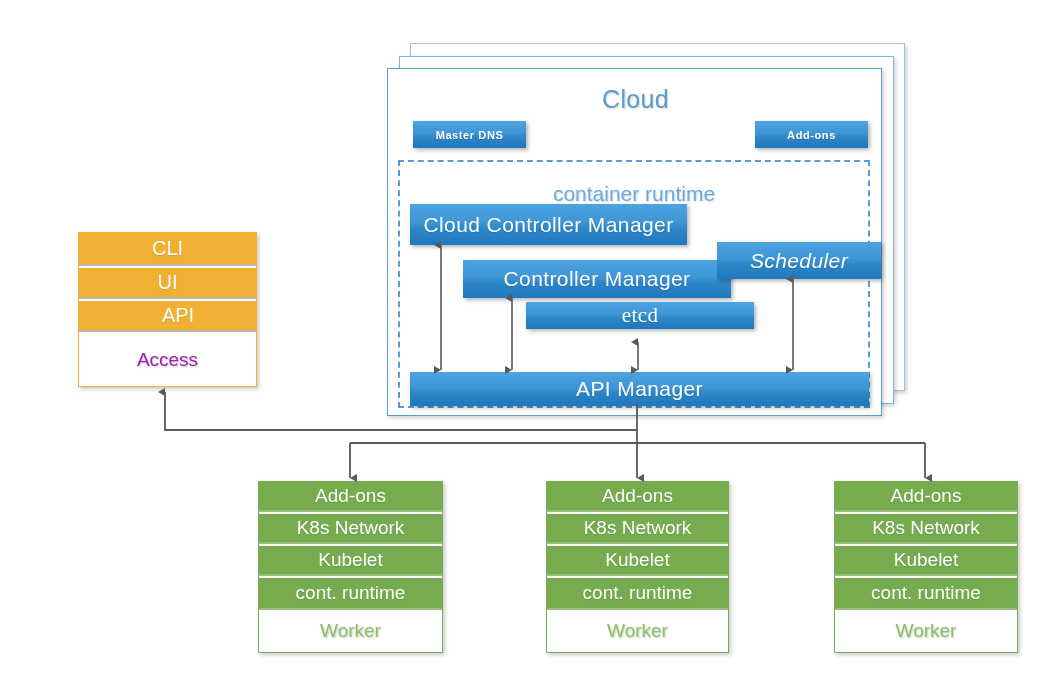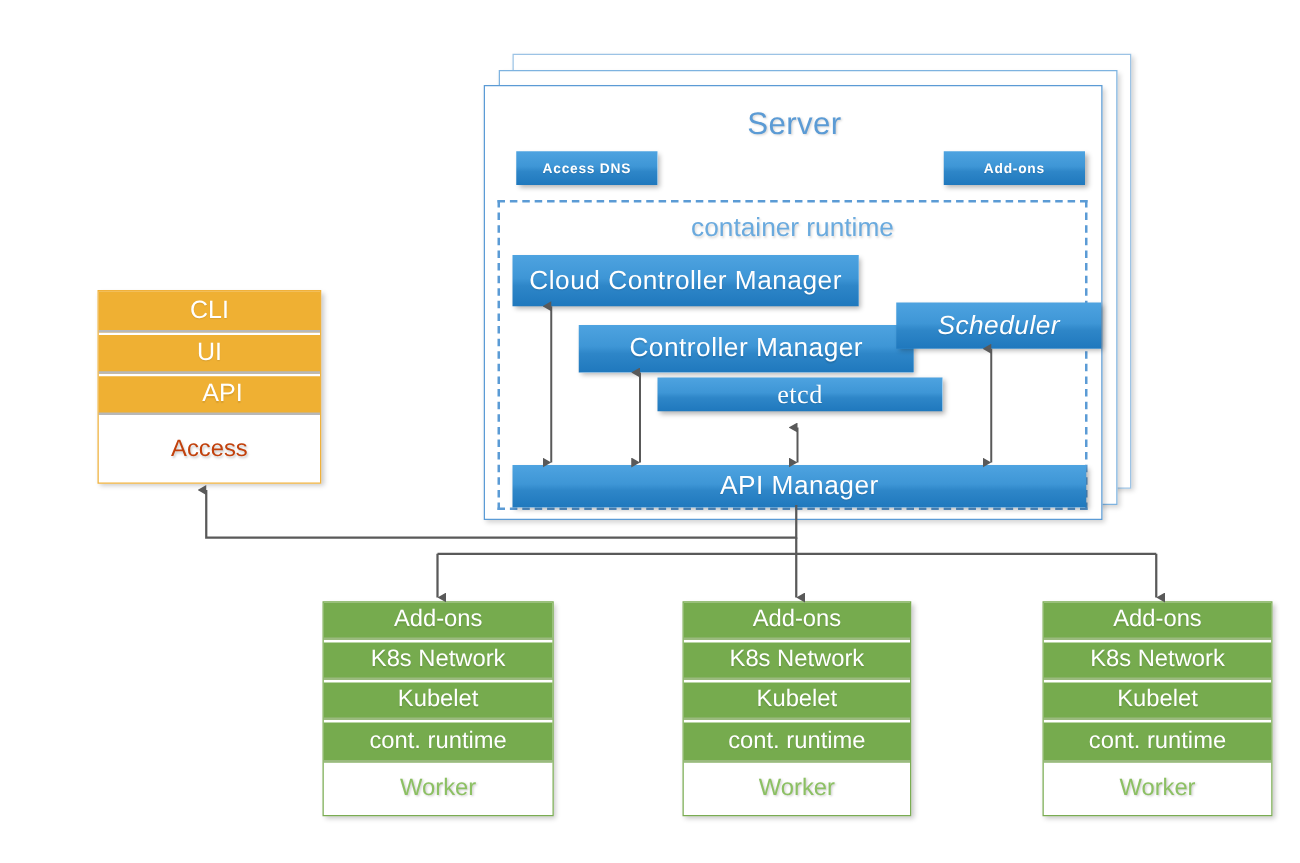--- a/index.html
+++ b/index.html
@@ -63,21 +63,21 @@
     box-shadow: 2px 2px 4px rgba(0,0,0,0.22);
   }
   .access-row {
     background: #efb033;
     color: #ffffff;
     font-size: 20px;
     text-shadow: 0 1px 1px rgba(0,0,0,0.10);
     border-bottom: 2px solid #b8b8b8;
   }
   .access-label {
-    color: #c2410c;
+    color: #a21caf;
     font-size: 19px;
     text-shadow: 1px 1px 2px rgba(0,0,0,0.22);
   }
 
   
   .worker-outer {
     background: #ffffff;
     border: 1px solid #7aac52;
     box-shadow: 2px 2px 4px rgba(0,0,0,0.22);
   }
@@ -100,29 +100,29 @@
 </head>
 <body>
 
 <div id="canvas">
 
   <div class="abs master-frame back2" style="left:410px; top:43px; width:495px; height:348px;"></div>
   <div class="abs master-frame back1" style="left:399px; top:56px; width:495px; height:348px;"></div>
 
   <div class="abs master-frame" style="left:387px; top:68px; width:495px; height:348px;">
 
-    <div class="abs ctr master-title" style="left:0; top:14px; width:495px; height:32px;">Server</div>
+    <div class="abs ctr master-title" style="left:0; top:14px; width:495px; height:32px;">Cloud</div>
 
-    <div class="abs ctr bluebox small" style="left:25px; top:52px; width:113px; height:27px;">Access DNS</div>
+    <div class="abs ctr bluebox small" style="left:25px; top:52px; width:113px; height:27px;">Master DNS</div>
 
     <div class="abs ctr bluebox small" style="left:367px; top:52px; width:113px; height:27px;">Add-ons</div>
 
     <div class="abs runtime-box" style="left:10px; top:91px; width:472px; height:248px;">
 
-      <div class="abs ctr runtime-title" style="left:0; top:7px; width:468px; height:28px;">container runtime</div>
+      <div class="abs ctr runtime-title" style="left:0; top:18px; width:468px; height:28px;">container runtime</div>
 
       <div class="abs ctr bluebox big" style="left:10px; top:42px; width:277px; height:41px;">Cloud Controller Manager</div>
 
       <div class="abs ctr bluebox big" style="left:63px; top:98px; width:268px; height:38px;">Controller Manager</div>
 
       <div class="abs ctr bluebox big" style="left:317px; top:80px; width:164px; height:37px;font-style:italic;">Scheduler</div>
 
       <div class="abs ctr bluebox big" style="left:126px; top:140px; width:228px; height:27px;font-family:Liberation Serif, serif;">etcd</div>
 
       <div class="abs ctr bluebox big" style="left:10px; top:210px; width:459px; height:34px;">API Manager</div>

